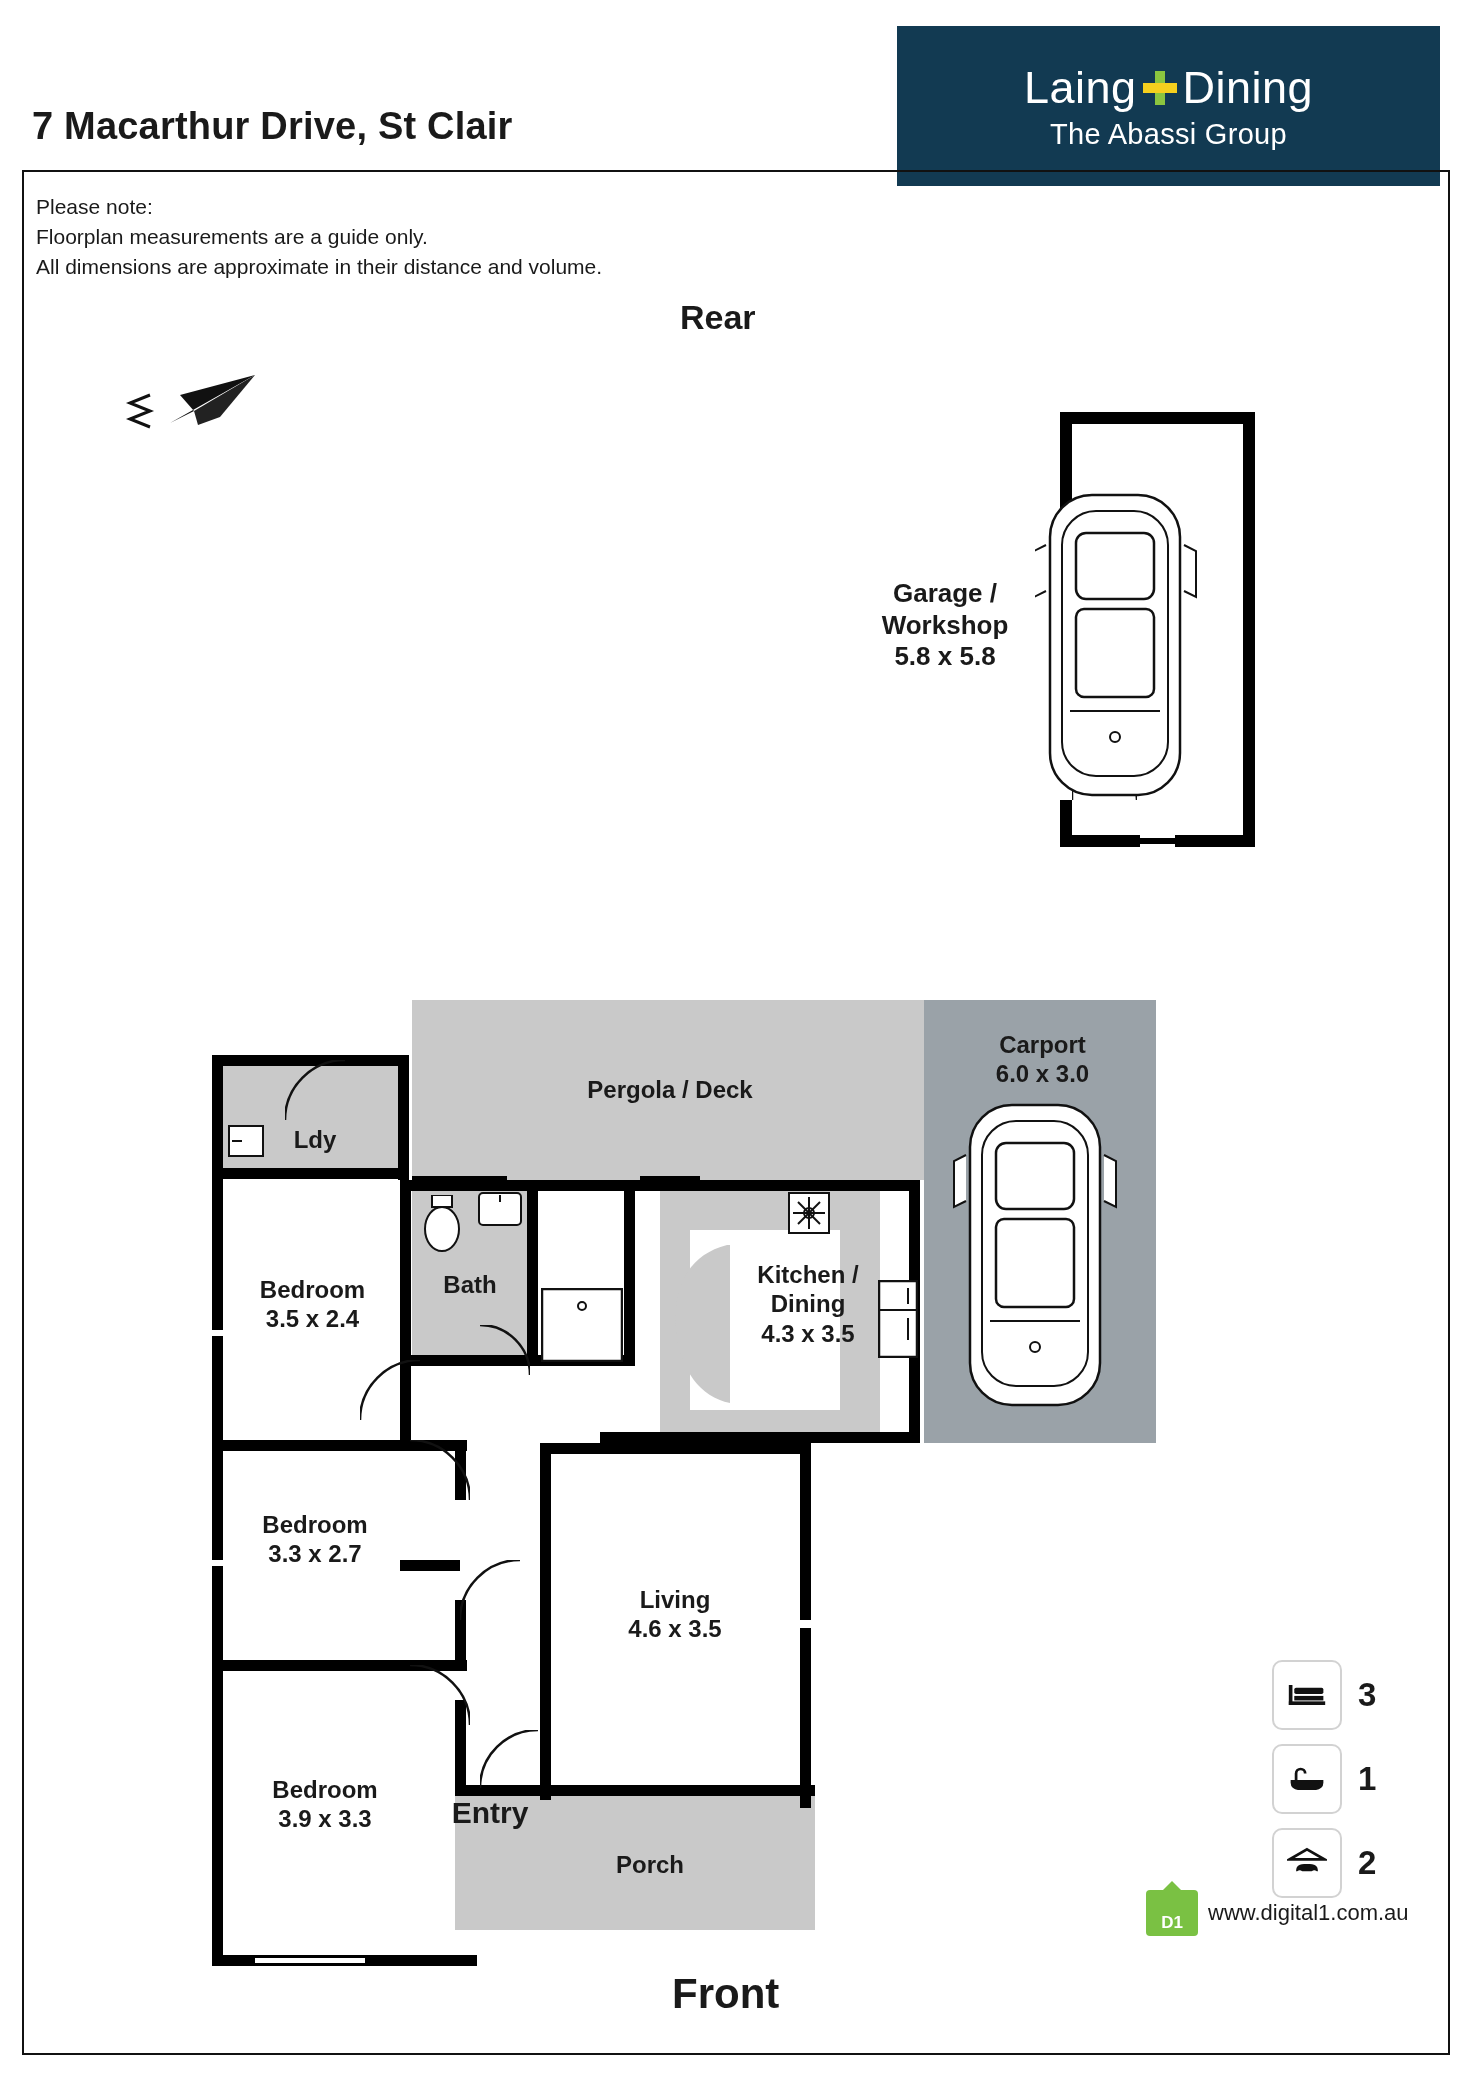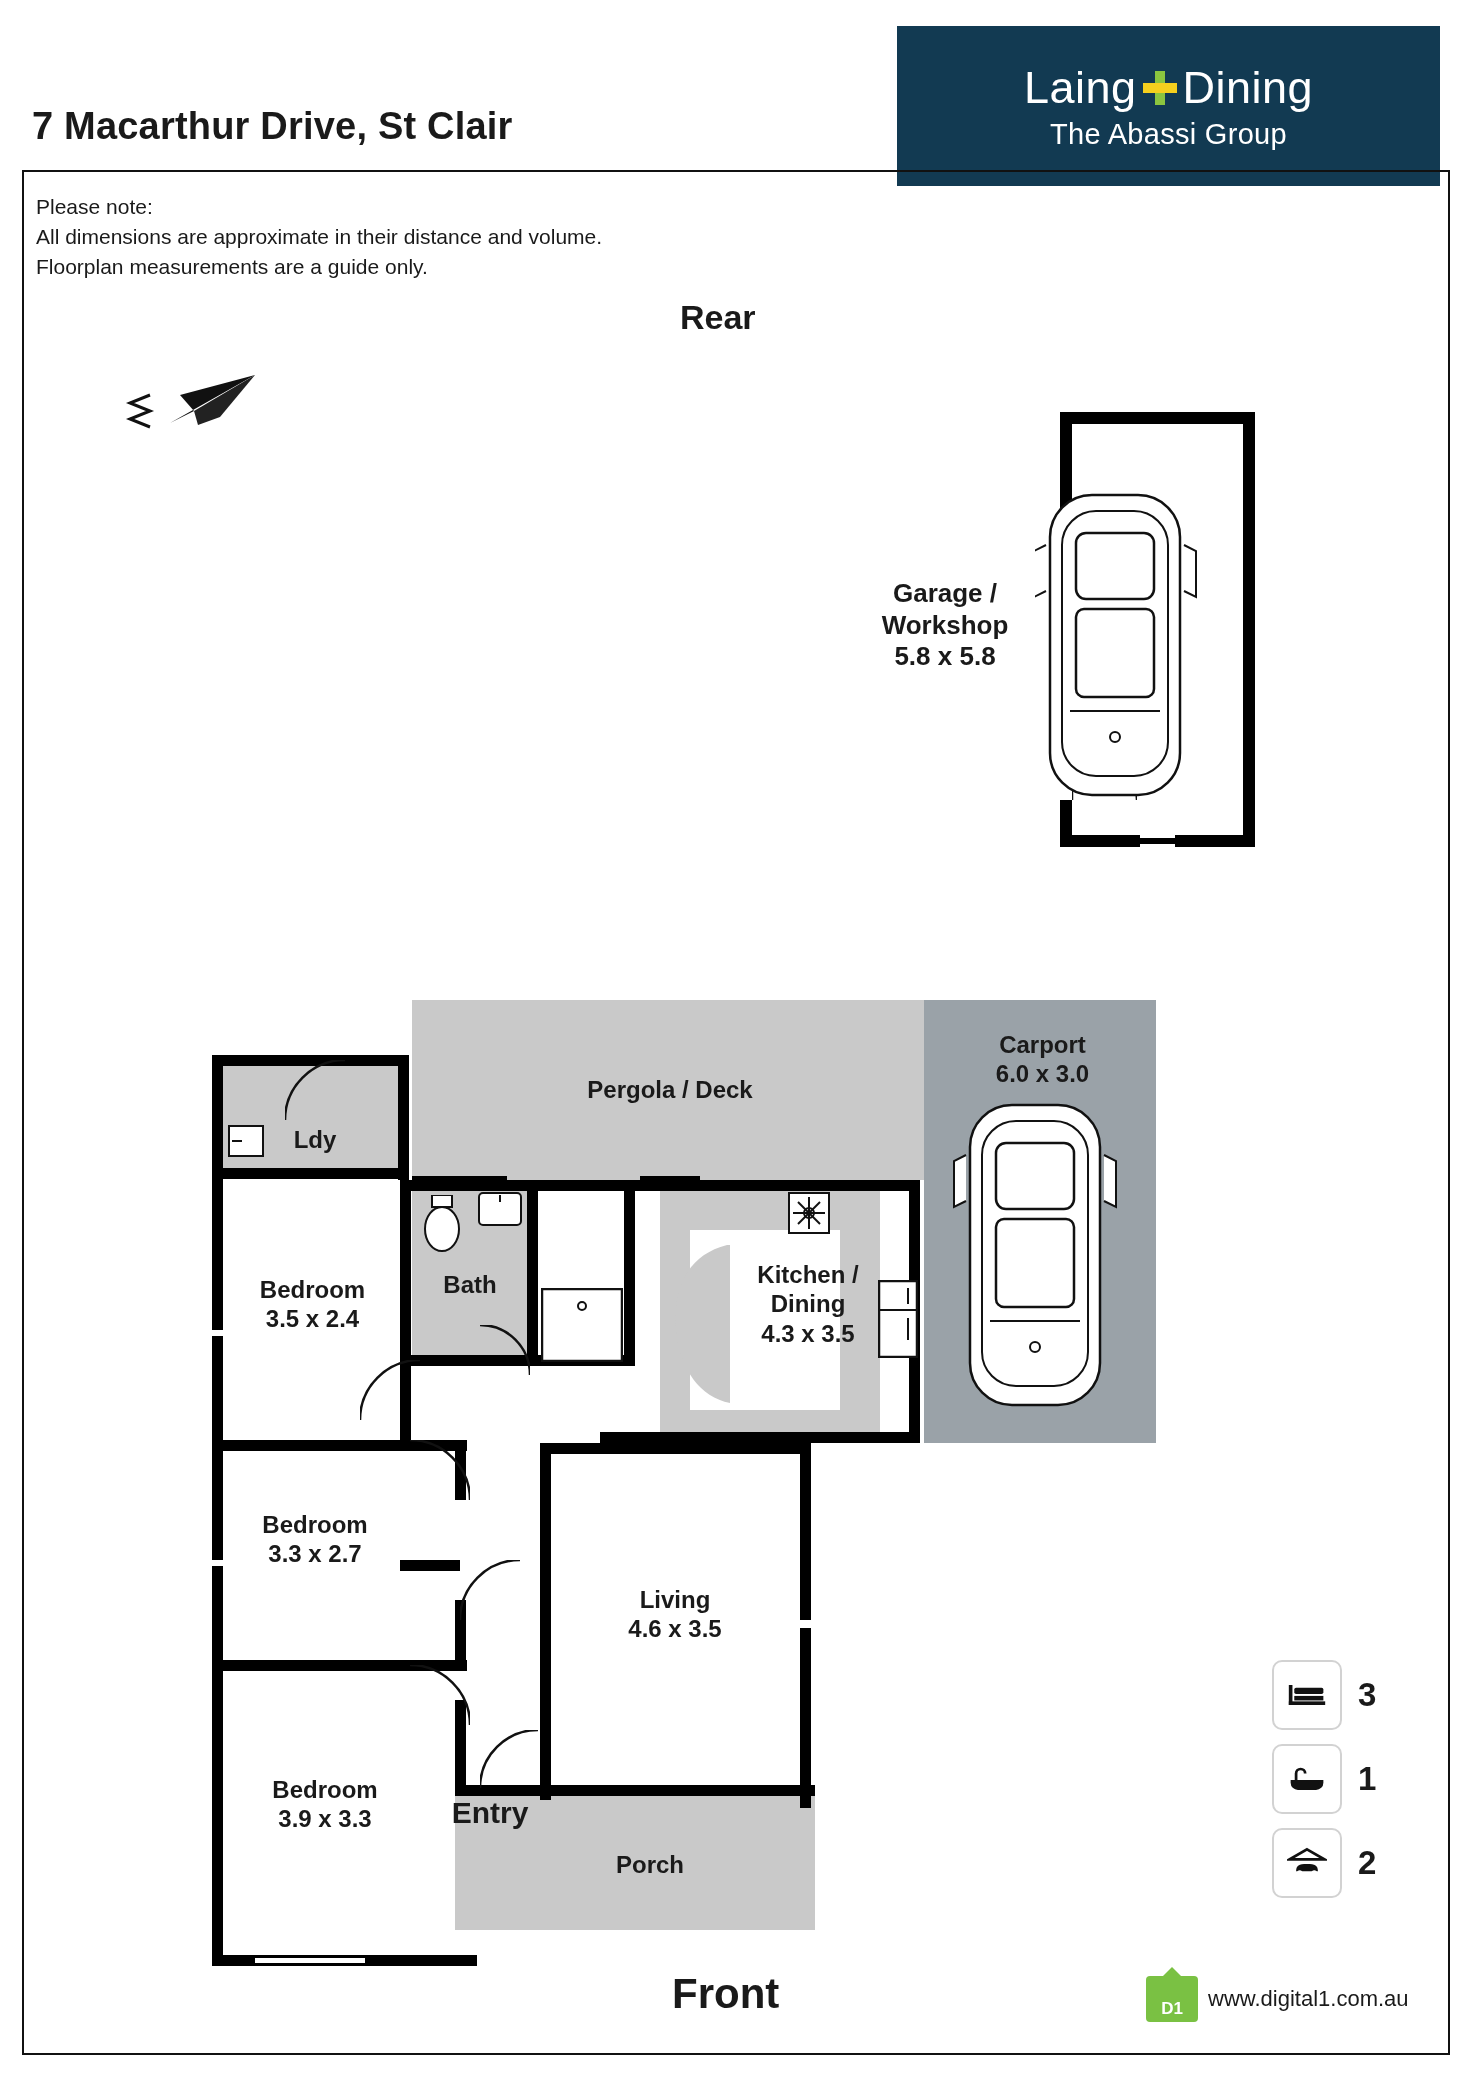--- a/index.html
+++ b/index.html
@@ -71,21 +71,21 @@
   
   .chips { position:absolute; left:1272px; top:1660px; }
   .chip-row { display:flex; align-items:center; margin-bottom:14px; }
   .chip {
     width:66px; height:66px; border:2px solid #d2d2d2; border-radius:10px;
     display:flex; align-items:center; justify-content:center; background:#fff;
   }
   .chip-count { font-size:33px; font-weight:bold; margin-left:16px; }
 
   
-  .footer { position:absolute; left:1130px; top:1976px; display:flex; align-items:center;padding-left:16px; }
+  .footer { position:absolute; left:1130px; top:1890px; display:flex; align-items:center;padding-left:16px; }
   .d1 {
     width:52px; height:46px; background:#7ac143; border-radius:4px;
     display:flex; align-items:flex-end; justify-content:center;
     color:#fff; font-size:17px; font-weight:bold; position:relative;
   }
   .d1 span { position:relative; z-index:2; padding-bottom:3px; }
   .d1:before {
     content:""; position:absolute; left:8px; top:-9px; width:36px; height:18px;
     background:#7ac143; clip-path:polygon(50% 0,100% 100%,0 100%);
   }
@@ -104,22 +104,22 @@
       <span class="logo-plus"></span>
       <span>Dining</span>
     </div>
     <div class="logo-sub">The Abassi Group</div>
   </div>
 
   <div class="frame"></div>
 
   <div class="notes">
     <div>Please note:</div>
+    <div>Floorplan measurements are a guide only.</div>
     <div>All dimensions are approximate in their distance and volume.</div>
-    <div>Floorplan measurements are a guide only.</div>
   </div>
 
   <div class="rear-label">Rear</div>
   <div class="front-label">Front</div>
 
   <svg class="north" viewBox="0 0 150 85">
     <polygon points="145,10 60,58 84,46 70,30" fill="#111"></polygon>
     <polygon points="145,10 84,46 88,60 110,52" fill="#222"></polygon>
     <polyline points="40,62 20,54 40,46 20,38 40,30" fill="none" stroke="#111" stroke-width="3"></polyline>
   </svg>

